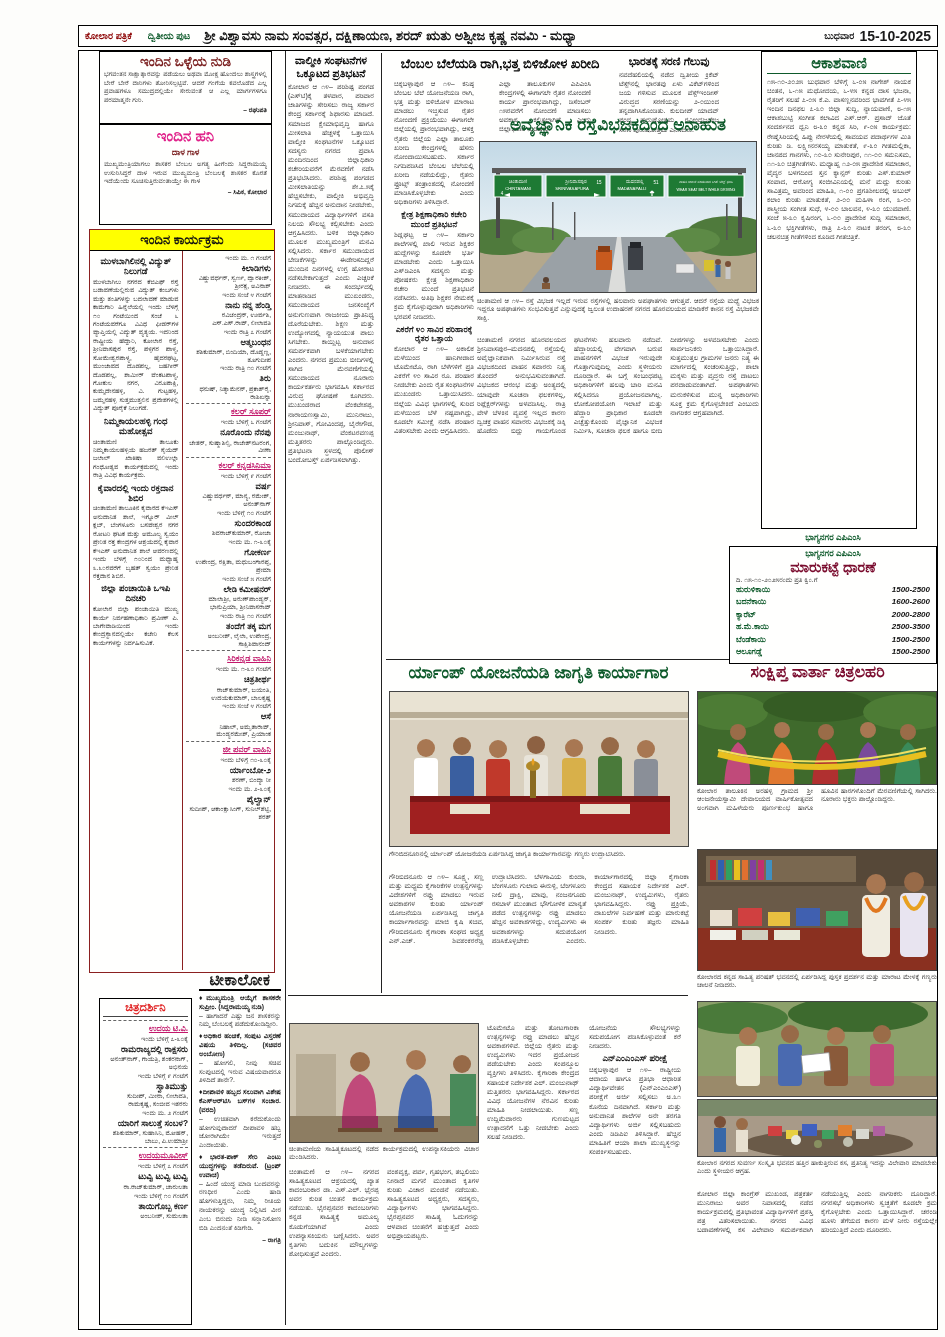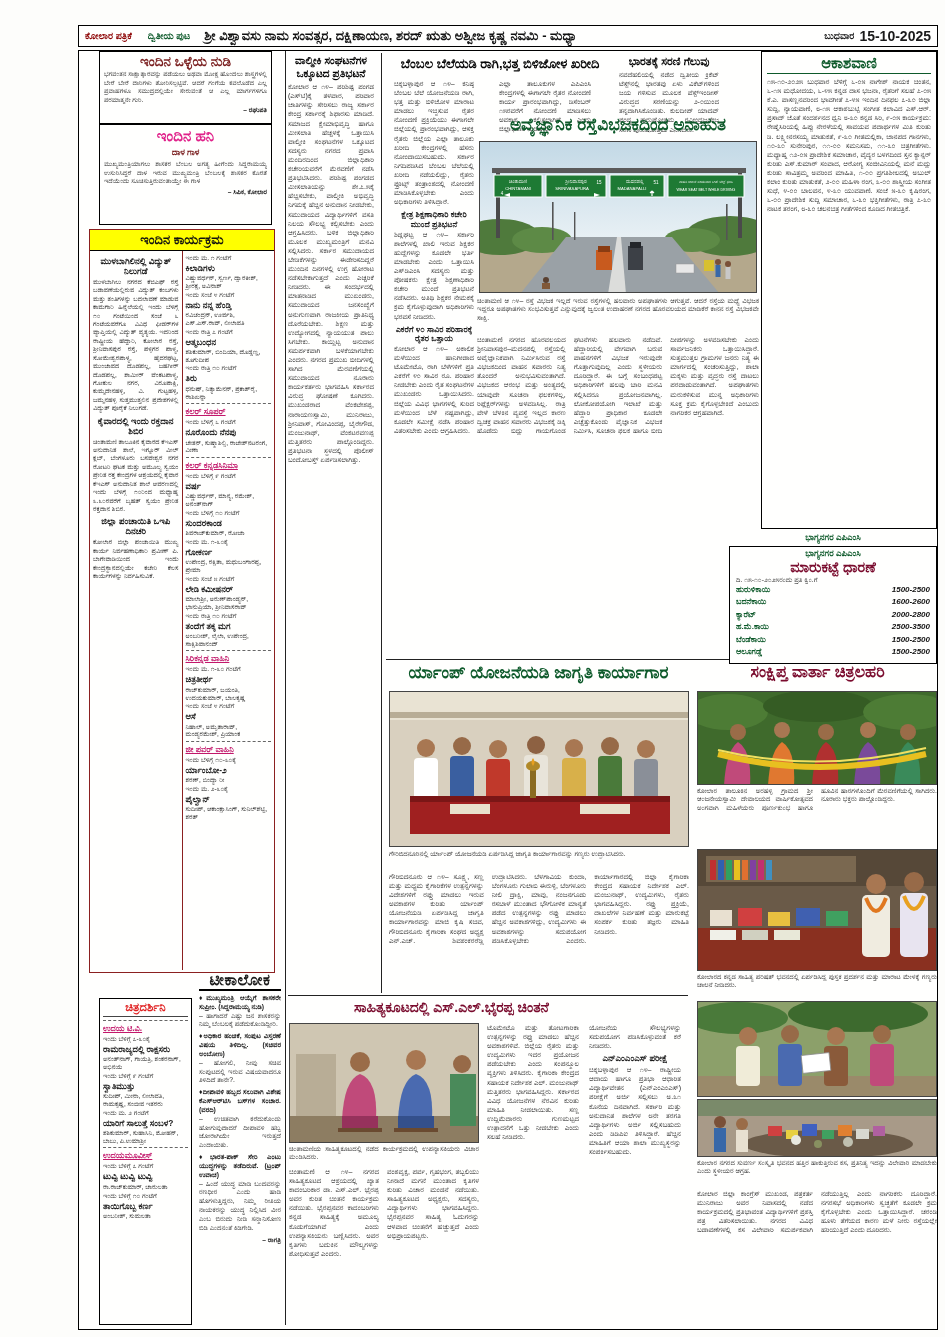--- a/index.html
+++ b/index.html
@@ -16,21 +16,21 @@
   .attrib{text-align:right;font-weight:bold;font-size:6.6px;margin-top:2px;}
   .rule-v{border-left:1px solid #222;width:0;}
   .rule-h{border-top:1px solid #222;height:0;}
   
   .svc-title{font-weight:bold;text-align:center;}
   .yellowbar{background:#ffff00;border-bottom:1.5px solid #000;font-weight:bold;text-align:center;font-size:13px;padding:2px 0;color:#111;}
   .prog-wrap{display:flex;height:calc(100% - 23px);}
   .prog-col{flex:1;padding:2px 3px;overflow:hidden;}
   .prog-col + .prog-col{border-left:1.5px solid #8b2020;}
   .brief-h{font-weight:bold;font-size:8.6px;text-align:center;margin:4px 0 1px;line-height:1.15;}
-  .lst{text-align:left;}
+  .lst{text-align:right;}
   .lst-time{font-size:6.6px;margin:1px 0;}
   .lst-title{font-weight:bold;font-size:8.4px;margin:2px 0 0;line-height:1.1;}
   .lst-cast{font-size:6.5px;line-height:1.2;margin:1px 0;}
   .lst-channel{color:#c2186b;font-weight:bold;font-size:8.2px;border-top:1px dashed #666;margin-top:3px;padding-top:3px;text-decoration:underline;}
   .qa{font-size:6.8px;line-height:1.3;text-align:justify;margin-bottom:3px;}
   .qa .q{font-weight:bold;}
   .mkt-row{display:flex;justify-content:space-between;font-size:8px;line-height:1.55;padding:0 4px;}
   .mkt-item{color:#0e5a2b;font-weight:bold;}
   .mkt-range{font-weight:bold;color:#111;font-style:italic;}
   svg{display:block;}
@@ -73,20 +73,24 @@
       <div class="yellowbar">ಇಂದಿನ ಕಾರ್ಯಕ್ರಮ</div>
       <div class="prog-wrap">
         <div class="prog-col">
 
 
             <div>
               <div class="brief-h">ಮುಳಬಾಗಿಲಿನಲ್ಲಿ ವಿದ್ಯುತ್ ನಿಲುಗಡೆ</div>
               <div class="t" style="font-size:6.5px;">ಮುಳಬಾಗಿಲು ನಗರದ ಕೆಜಿಎಫ್ ರಸ್ತೆ ಬಡಾವಣೆಯಲ್ಲಿರುವ ವಿದ್ಯುತ್ ಕಂಬಗಳು ಮತ್ತು ತಂತಿಗಳನ್ನು ಬದಲಾವಣೆ ಮಾಡುವ ಕಾಮಗಾರಿ ಹಿನ್ನೆಲೆಯಲ್ಲಿ ಇಂದು ಬೆಳಿಗ್ಗೆ ೧೦ ಗಂಟೆಯಿಂದ ಸಂಜೆ ೬ ಗಂಟೆಯವರೆಗೂ ವಿವಿಧ ಫೀಡರ್‌ಗಳ ವ್ಯಾಪ್ತಿಯಲ್ಲಿ ವಿದ್ಯುತ್ ವ್ಯತ್ಯಯ. ಇದರಿಂದ ರಾಷ್ಟ್ರೀಯ ಹೆದ್ದಾರಿ, ಕೋಲಾರ ರಸ್ತೆ, ಶ್ರೀನಿವಾಸಪುರ ರಸ್ತೆ, ಪಳ್ಳಿಗರ ಪಾಳ್ಯ, ಸೋಮೇಶ್ವರಪಾಳ್ಯ, ಹೈದರಘಟ್ಟ, ಮುಂಜಾವದ ದೊಡಪಲ್ಲ, ಜಹಗೀರ್ ದೊಡಪಲ್ಲ, ಶಾಮೀರ್ ವೆಂಕಟಪಾಳ್ಯ, ಗೋಕುಲ ನಗರ, ವಿರೂಪಾಕ್ಷಿ, ಕುಮ್ಮದೇನಹಳ್ಳಿ, ವಿ. ಗುಟ್ಟಹಳ್ಳಿ, ಜಮ್ಮನಹಳ್ಳಿ ಸುತ್ತಮುತ್ತಲಿನ ಪ್ರದೇಶಗಳಲ್ಲಿ ವಿದ್ಯುತ್ ಪೂರೈಕೆ ನಿಲುಗಡೆ.</div>
             </div>
 
+            <div>
+              <div class="brief-h">ನಿಮ್ಮಕಾಯಲಹಳ್ಳಿ ಗಂಧ ಮಹೋತ್ಸವ</div>
+              <div class="t" style="font-size:6.5px;">ಚಿಂತಾಮಣಿ ತಾಲೂಕು ನಿಮ್ಮಕಾಯಲಹಳ್ಳಿಯ ಹಜರತ್ ಸೈಯದ್ ಜಲಾಲ್ ಖಾಕಿಷಾ ವಲಿಉಲ್ಲಾ ಗಂಧೋತ್ಸವ ಕಾರ್ಯಕ್ರಮದಲ್ಲಿ ಇಂದು ರಾತ್ರಿ ವಿವಿಧ ಕಾರ್ಯಕ್ರಮ.</div>
+            </div>
 
             <div>
               <div class="brief-h">ಕೈವಾರದಲ್ಲಿ ಇಂದು ರಕ್ತದಾನ ಶಿಬಿರ</div>
               <div class="t" style="font-size:6.5px;">ಚಿಂತಾಮಣಿ ತಾಲೂಕಿನ ಕೈವಾರದ ಕೆಇಎಸ್ ಅನುದಾನಿತ ಶಾಲೆ, ಇಗ್ನೂರ್ ವೀಲ್ ಕ್ಲಬ್, ಬೆಂಗಳೂರು ಬಸವೇಶ್ವರ ನಗರ ರೋಟರಿ ಘಟಕ ಮತ್ತು ಅಮೂಲ್ಯ ಸ್ವಯಂ ಪ್ರೇರಿತ ರಕ್ತ ಕೇಂದ್ರಗಳ ಆಶ್ರಯದಲ್ಲಿ ಕೈವಾರ ಕೆಇಎಸ್ ಅನುದಾನಿತ ಶಾಲೆ ಆವರಣದಲ್ಲಿ ಇಂದು ಬೆಳಿಗ್ಗೆ ೧೦ರಿಂದ ಮಧ್ಯಾಹ್ನ ೩.೩೦ರವರೆಗೆ ಬೃಹತ್ ಸ್ವಯಂ ಪ್ರೇರಿತ ರಕ್ತದಾನ ಶಿಬಿರ.</div>
             </div>
 
             <div>
               <div class="brief-h">ಜಿಲ್ಲಾ ಪಂಚಾಯಿತಿ ಒಇಪಿ ದಿನಚರಿ</div>
               <div class="t" style="font-size:6.5px;">ಕೋಲಾರ ಜಿಲ್ಲಾ ಪಂಚಾಯಿತಿ ಮುಖ್ಯ ಕಾರ್ಯ ನಿರ್ವಹಣಾಧಿಕಾರಿ ಪ್ರವೀಣ್ ಪಿ. ಬಾಗೇವಾಡಿಯಿಂದ ಇಂದು ಕೇಂದ್ರಸ್ಥಾನದಲ್ಲಿಯೇ ಕಚೇರಿ ಕೆಲಸ ಕಾರ್ಯಗಳನ್ನು ನಿರ್ವಹಿಸುವಿಕೆ.</div>
             </div>
@@ -428,21 +432,20 @@
         <rect x="140" y="78" width="6" height="28" fill="#8a6a20"></rect>
         <ellipse cx="143" cy="74" rx="7" ry="5" fill="#b08828"></ellipse>
         <path d="M143 66 q3 4 0 8 q-3 -4 0 -8" fill="#e8a020"></path>
         <rect x="60" y="112" width="40" height="10" fill="#e8e0cc"></rect>
         <rect x="190" y="112" width="50" height="10" fill="#e8e0cc"></rect>
       </svg>
     </div>
     <div class="abs cap" style="left:310px;top:799px;width:300px;height:20px;">ಗೌರಿಬಿದನೂರಿನಲ್ಲಿ ರ್ಯಾಂಪ್ ಯೋಜನೆಯಡಿ ಏರ್ಪಡಿಸಿದ್ದ ಜಾಗೃತಿ ಕಾರ್ಯಾಗಾರವನ್ನು ಗಣ್ಯರು ಉದ್ಘಾಟಿಸಿದರು.</div>
     <div class="abs t cols3" style="left:310px;top:821px;width:300px;height:122px;">ಗೌರಿಬಿದನೂರು ಆ ೧೪– ಸೂಕ್ಷ್ಮ, ಸಣ್ಣ ಮತ್ತು ಮಧ್ಯಮ ಕೈಗಾರಿಕೆಗಳ ಉತ್ಪನ್ನಗಳನ್ನು ವಿದೇಶಗಳಿಗೆ ರಫ್ತು ಮಾಡಲು ಇರುವ ಅವಕಾಶಗಳ ಕುರಿತು ರ್ಯಾಂಪ್ ಯೋಜನೆಯಡಿ ಏರ್ಪಡಿಸಿದ್ದ ಜಾಗೃತಿ ಕಾರ್ಯಾಗಾರವನ್ನು ಮಾಜಿ ಕೃಷಿ ಸಚಿವ, ಗೌರಿಬಿದನೂರು ಕೈಗಾರಿಕಾ ಸಂಘದ ಅಧ್ಯಕ್ಷ ಎನ್.ಎಚ್. ಶಿವಶಂಕರರೆಡ್ಡಿ ಉದ್ಘಾಟಿಸಿದರು. ಬೆಳಗಾವಿಯ ಕುಂದಾ, ಬೆಂಗಳೂರು ಗುಲಾಬಿ ಈರುಳ್ಳಿ, ಬೆಂಗಳೂರು ನೀಲಿ ದ್ರಾಕ್ಷಿ, ಮಾವು, ನಂಜನಗೂಡು ರಸಬಾಳೆ ಮುಂತಾದ ಭೌಗೋಳಿಕ ಮಾನ್ಯತೆ ಪಡೆದ ಉತ್ಪನ್ನಗಳನ್ನು ರಫ್ತು ಮಾಡಲು ಹೆಚ್ಚಿನ ಅವಕಾಶಗಳಿದ್ದು, ಉದ್ಯಮಿಗಳು ಈ ಅವಕಾಶಗಳನ್ನು ಸದುಪಯೋಗ ಪಡಿಸಿಕೊಳ್ಳಬೇಕು ಎಂದರು. ಕಾರ್ಯಾಗಾರದಲ್ಲಿ ಜಿಲ್ಲಾ ಕೈಗಾರಿಕಾ ಕೇಂದ್ರದ ಸಹಾಯಕ ನಿರ್ದೇಶಕ ಎಲ್. ಮಂಜುನಾಥ್, ಉದ್ಯಮಿಗಳು, ರೈತರು ಭಾಗವಹಿಸಿದ್ದರು. ರಫ್ತು ಪ್ರಕ್ರಿಯೆ, ದಾಖಲೆಗಳ ನಿರ್ವಹಣೆ ಮತ್ತು ಮಾರುಕಟ್ಟೆ ಸಂಪರ್ಕ ಕುರಿತು ತಜ್ಞರು ಮಾಹಿತಿ ನೀಡಿದರು.</div>
 
-    <div class="abs hl-maroon" style="left:210px;top:948px;width:325px;font-size:14px;">ಸಾಹಿತ್ಯಕೂಟದಲ್ಲಿ ಎಸ್.ಎಲ್.ಭೈರಪ್ಪ ಚಿಂತನೆ</div>
     <div class="abs photo" style="left:210px;top:972px;width:190px;height:120px;">
       <svg width="190" height="120" viewBox="0 0 190 120">
         <rect width="190" height="120" fill="#cfc6b2"></rect>
         <rect y="92" width="190" height="28" fill="#8d7d62"></rect>
         <rect x="6" y="30" width="40" height="62" fill="#b8ad96"></rect>
         <g>
           <circle cx="70" cy="38" r="10" fill="#9a6c48"></circle>
           <path d="M52 96 q2 -40 18 -46 q18 6 16 46 z" fill="#c04a7a"></path>
           <rect x="52" y="92" width="36" height="16" fill="#96325c"></rect>
         </g>
@@ -462,21 +465,21 @@
     <div class="abs cap" style="left:210px;top:1094px;width:190px;height:20px;">ಚಿಂತಾಮಣಿಯ ಸಾಹಿತ್ಯಕೂಟದಲ್ಲಿ ನಡೆದ ಕಾರ್ಯಕ್ರಮದಲ್ಲಿ ಉಪನ್ಯಾಸಕಿಯರು ವಿಚಾರ ಮಂಡಿಸಿದರು.</div>
     <div class="abs t" style="left:210px;top:1116px;width:90px;height:208px;">ಚಿಂತಾಮಣಿ ಆ ೧೪– ನಗರದ ಸಾಹಿತ್ಯಕೂಟದ ಆಶ್ರಯದಲ್ಲಿ ಖ್ಯಾತ ಕಾದಂಬರಿಕಾರ ಡಾ. ಎಸ್.ಎಲ್. ಭೈರಪ್ಪ ಅವರ ಕುರಿತ ಚಿಂತನೆ ಕಾರ್ಯಕ್ರಮ ನಡೆಯಿತು. ಭೈರಪ್ಪನವರ ಕಾದಂಬರಿಗಳು ಕನ್ನಡ ಸಾಹಿತ್ಯಕ್ಕೆ ಅಮೂಲ್ಯ ಕೊಡುಗೆಯಾಗಿವೆ ಎಂದು ಉಪನ್ಯಾಸಕಿಯರು ಬಣ್ಣಿಸಿದರು. ಅವರ ಕೃತಿಗಳು ಬದುಕಿನ ಮೌಲ್ಯಗಳನ್ನು ಶೋಧಿಸುತ್ತವೆ ಎಂದರು.</div>
     <div class="abs t" style="left:308px;top:1116px;width:92px;height:208px;">ವಂಶವೃಕ್ಷ, ಪರ್ವ, ಗೃಹಭಂಗ, ತಬ್ಬಲಿಯು ನೀನಾದೆ ಮಗನೆ ಮುಂತಾದ ಕೃತಿಗಳ ಕುರಿತು ವಿಚಾರ ಮಂಡನೆ ನಡೆಯಿತು. ಸಾಹಿತ್ಯಕೂಟದ ಅಧ್ಯಕ್ಷರು, ಸದಸ್ಯರು, ವಿದ್ಯಾರ್ಥಿಗಳು ಭಾಗವಹಿಸಿದ್ದರು. ಭೈರಪ್ಪನವರ ಸಾಹಿತ್ಯ ಓದುಗರನ್ನು ಆಳವಾದ ಚಿಂತನೆಗೆ ಹಚ್ಚುತ್ತದೆ ಎಂದು ಅಭಿಪ್ರಾಯಪಟ್ಟರು.</div>
     <div class="abs t" style="left:408px;top:972px;width:92px;height:352px;">ಟೊಮೇಟೊ ಮತ್ತು ತೋಟಗಾರಿಕಾ ಉತ್ಪನ್ನಗಳನ್ನು ರಫ್ತು ಮಾಡಲು ಹೆಚ್ಚಿನ ಅವಕಾಶಗಳಿವೆ. ಜಿಲ್ಲೆಯ ರೈತರು ಮತ್ತು ಉದ್ಯಮಿಗಳು ಇದರ ಪ್ರಯೋಜನ ಪಡೆಯಬೇಕು ಎಂದು ಸಂಪನ್ಮೂಲ ವ್ಯಕ್ತಿಗಳು ತಿಳಿಸಿದರು. ಕೈಗಾರಿಕಾ ಕೇಂದ್ರದ ಸಹಾಯಕ ನಿರ್ದೇಶಕ ಎಲ್. ಮಂಜುನಾಥ್ ಮತ್ತಿತರರು ಭಾಗವಹಿಸಿದ್ದರು. ಸರ್ಕಾರದ ವಿವಿಧ ಯೋಜನೆಗಳ ನೆರವಿನ ಕುರಿತು ಮಾಹಿತಿ ನೀಡಲಾಯಿತು. ಸಣ್ಣ ಉದ್ದಿಮೆದಾರರು ಗುಣಮಟ್ಟದ ಉತ್ಪಾದನೆಗೆ ಒತ್ತು ನೀಡಬೇಕು ಎಂದು ಸಲಹೆ ನೀಡಿದರು.</div>
     <div class="abs" style="left:510px;top:972px;width:92px;height:352px;">
       <div class="t">ಯೋಜನೆಯ ಸೌಲಭ್ಯಗಳನ್ನು ಸದುಪಯೋಗ ಪಡಿಸಿಕೊಳ್ಳುವಂತೆ ಕರೆ ನೀಡಿದರು.</div>
       <div class="brief-h" style="font-size:8.6px;">ಎನ್‌ಎಂಎಂಎಸ್ ಪರೀಕ್ಷೆ</div>
       <div class="t">ಚಿಕ್ಕಬಳ್ಳಾಪುರ ಆ ೧೪– ರಾಷ್ಟ್ರೀಯ ಆದಾಯ ಹಾಗೂ ಪ್ರತಿಭಾ ಆಧಾರಿತ ವಿದ್ಯಾರ್ಥಿವೇತನ (ಎನ್‌ಎಂಎಂಎಸ್) ಪರೀಕ್ಷೆಗೆ ಅರ್ಜಿ ಸಲ್ಲಿಸಲು ಅ.೩೧ ಕೊನೆಯ ದಿನವಾಗಿದೆ. ಸರ್ಕಾರಿ ಮತ್ತು ಅನುದಾನಿತ ಶಾಲೆಗಳ ೮ನೇ ತರಗತಿ ವಿದ್ಯಾರ್ಥಿಗಳು ಅರ್ಜಿ ಸಲ್ಲಿಸಬಹುದು ಎಂದು ಡಿಡಿಪಿಐ ತಿಳಿಸಿದ್ದಾರೆ. ಹೆಚ್ಚಿನ ಮಾಹಿತಿಗೆ ಆಯಾ ಶಾಲಾ ಮುಖ್ಯಸ್ಥರನ್ನು ಸಂಪರ್ಕಿಸಬಹುದು.</div>
     </div>
 
-    <div class="abs box" style="left:682px;top:0;width:176px;height:478px;padding:2px 5px;">
+    <div class="abs box" style="left:682px;top:0;width:156px;height:478px;padding:2px 5px;">
       <div class="svc-title" style="color:#0e5a2b;font-size:15px;border-bottom:1.5px solid #0e5a2b;margin-bottom:3px;padding-bottom:1px;">ಆಕಾಶವಾಣಿ</div>
       <div class="t" style="font-size:7px;height:448px;">೧೫-೧೦-೨೦೨೫ ಬುಧವಾರ ಬೆಳಿಗ್ಗೆ ೬-೦೫ ನಾಗೇಶ್ ನಾಯಕ ಚಿಂತನ, ೬-೧೫ ಮಧೋದಯ, ೬-೪೫ ಕನ್ನಡ ದಾಸ ಭಜನಾ, ರೈತರಿಗೆ ಸಲಹೆ ೭-೦೫ ಕೆ.ಎ. ವಾಸಣ್ಣನವರಿಂದ ಭಾವಗೀತೆ ೭-೪೫ ಇಂದಿನ ದಿನಫಲ ೭-೩೦ ಜಿಲ್ಲಾ ಸುದ್ದಿ, ನ್ಯಾಯವಾಣಿ, ೮-೧೫ ಆಕಾಶಬುಟ್ಟಿ ಸಂಗೀತ ಕಲಾವಿದ ಎಸ್.ಆರ್. ಪ್ರಸಾದ್ ಜೊತೆ ಸಂದರ್ಶನದ ಧ್ವನಿ ೮-೩೦ ಕನ್ನಡ ಸಿರಿ, ೯-೦೫ ಕಾರ್ಯಕ್ರಮ: ರೇಷ್ಮೆಸಿರಿಯಲ್ಲಿ ಹಿಪ್ಪು ನೇರಳೆಯಲ್ಲಿ ಸಾವಯವ ಪದಾರ್ಥಗಳ ಮಿತಿ ಕುರಿತು ಡಿ. ಲಕ್ಷ್ಮೀನರಸಯ್ಯ ಮಾತುಕತೆ, ೯-೩೦ ಗೀತಮಲ್ಲಿಕಾ, ಜಾನಪದ ಗಾನಗಳು, ೧೦-೩೦ ಸುನೇರಿಪುರ, ೧೧-೦೦ ಸಮನಿಸಮ, ೧೧-೩೦ ಚಿತ್ರಗೀತೆಗಳು. ಮಧ್ಯಾಹ್ನ ೧೨-೦೫ ಪ್ರಾದೇಶಿಕ ಸಮಾಚಾರ, ವೈದ್ಯರ ಬಳಗದಿಂದ ಸ್ತನ ಕ್ಯಾನ್ಸರ್ ಕುರಿತು ಎಸ್.ಕುಮಾರ್ ಸಂವಾದ, ಆರೋಗ್ಯ ಸಂಜೀವಿನಿಯಲ್ಲಿ ಮನೆ ಮದ್ದು ಕುರಿತು ಸಾವಿತ್ರಮ್ಮ ಅವರಿಂದ ಮಾಹಿತಿ, ೧-೦೦ ಪ್ರಗತಿಶೀಲದಲ್ಲಿ ಅಬುಲ್ ಕಲಾಂ ಕುರಿತು ಮಾತುಕತೆ, ೨-೦೦ ಮಹಿಳಾ ರಂಗ, ೩-೦೦ ಶಾಸ್ತ್ರೀಯ ಸಂಗೀತ ಸುಧೆ, ೪-೦೦ ಬಾಲವನ, ೪-೩೦ ಯುವವಾಣಿ. ಸಂಜೆ ೫-೩೦ ಕೃಷಿರಂಗ, ೬-೦೦ ಪ್ರಾದೇಶಿಕ ಸುದ್ದಿ ಸಮಾಚಾರ, ೬-೩೦ ಭಕ್ತಿಗೀತೆಗಳು, ರಾತ್ರಿ ೭-೩೦ ನಾಟಕ ತರಂಗ, ೮-೩೦ ಚಲನಚಿತ್ರ ಗೀತೆಗಳಿಂದ ಕೂಡಿದ ಗೀತಚಿತ್ರಿಕೆ.</div>
     </div>
 
     <div class="abs" style="left:650px;top:481px;width:208px;text-align:center;color:#0e5a2b;font-weight:bold;font-size:8.5px;">ಭಾಗ್ಯನಗರ ಎಪಿಎಂಸಿ</div>
     <div class="abs box" style="left:650px;top:495px;width:208px;height:118px;padding:1px 2px;">
       <div class="svc-title" style="color:#0e5a2b;font-size:8.5px;">ಭಾಗ್ಯನಗರ ಎಪಿಎಂಸಿ</div>
       <div class="svc-title" style="color:#7a0c2e;font-size:14.5px;">ಮಾರುಕಟ್ಟೆ ಧಾರಣೆ</div>
       <div style="font-size:6.8px;text-align:left;padding:0 4px;">ದಿ. ೧೫-೧೦-೨೦೨೫ರಂದು ಪ್ರತಿ ಕ್ವಿಂ.ಗೆ</div>
       <div>

